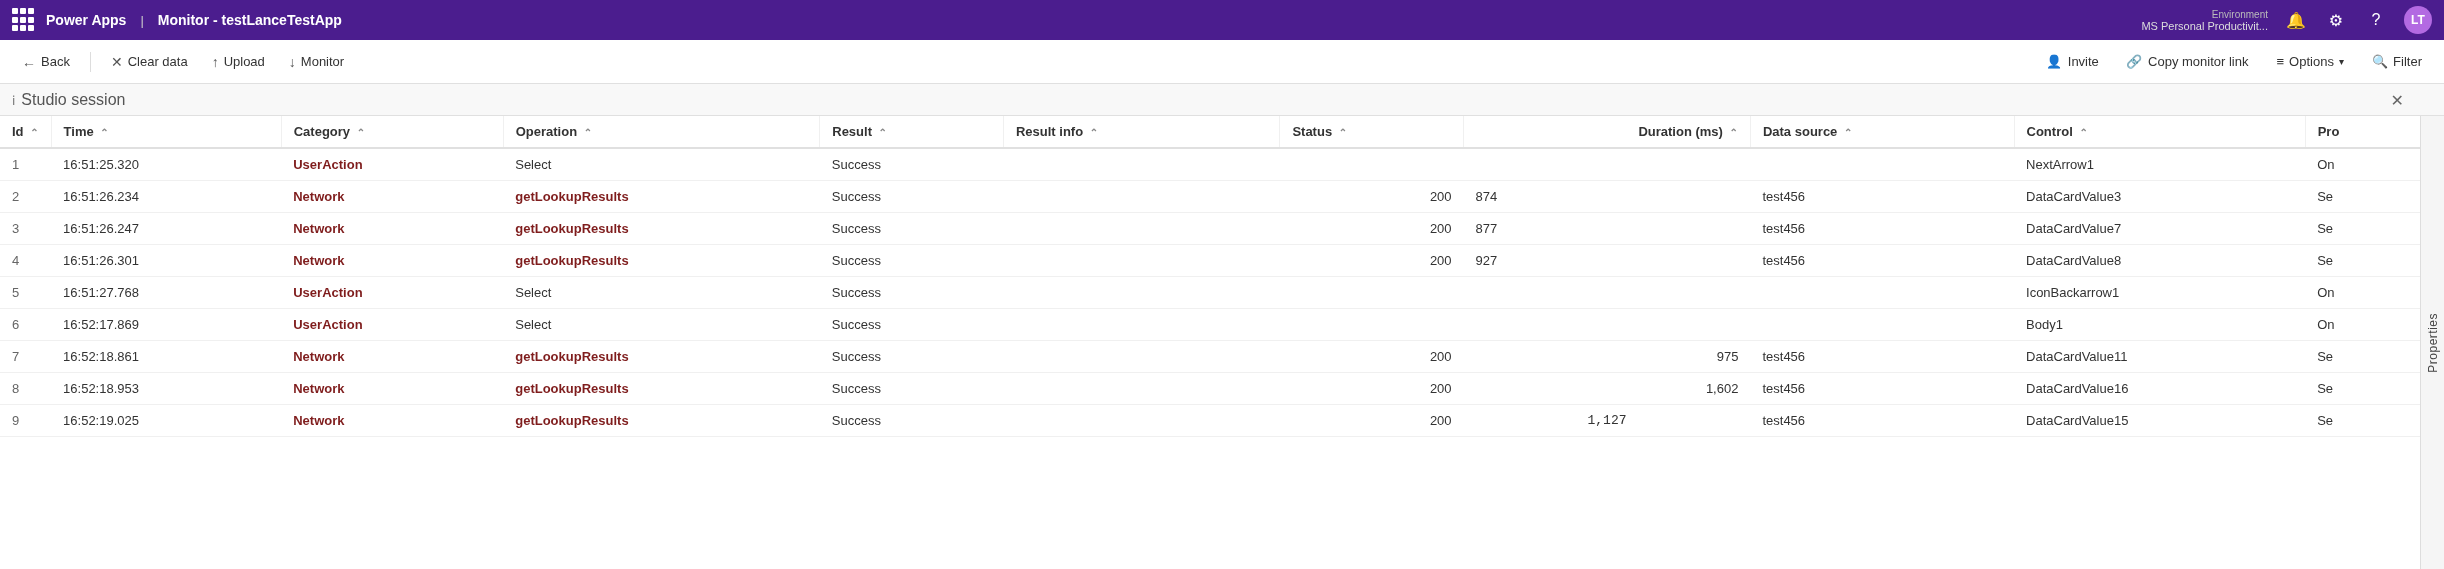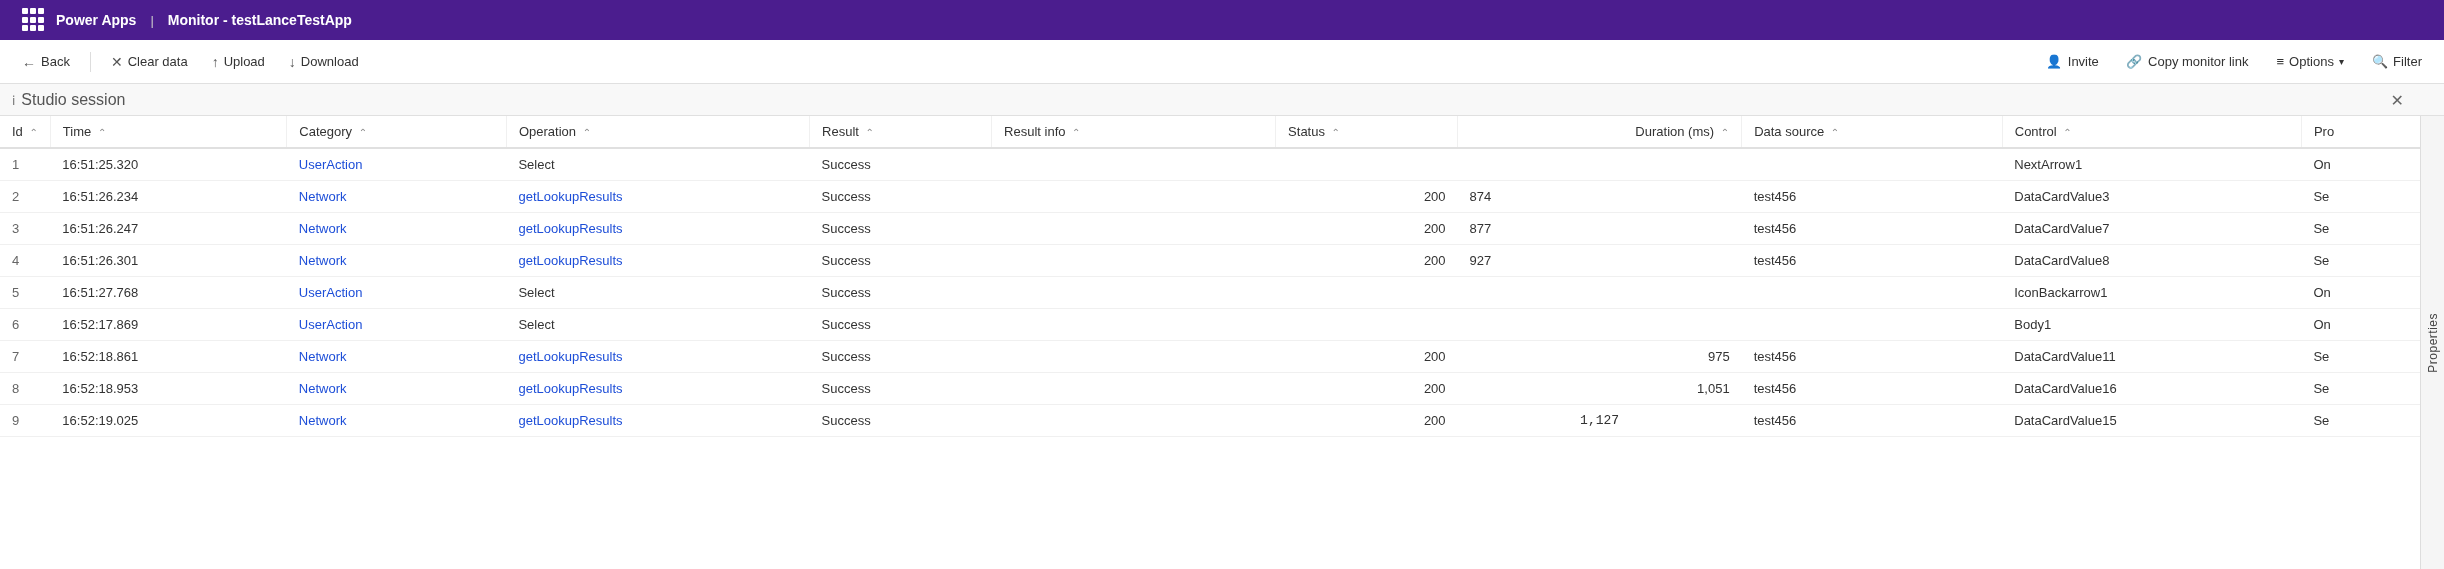--- a/index.html
+++ b/index.html
@@ -5,21 +5,21 @@
     * { box-sizing: border-box; margin: 0; padding: 0; }
     body { font-family: 'Segoe UI', sans-serif; font-size: 13px; background: #fff; overflow: hidden; }
 
     
     .top-bar {
       background: #4b1d8e;
       color: #fff;
       height: 40px;
       display: flex;
       align-items: center;
-      padding: 0 22px;
+      padding: 0 12px;
       gap: 10px;
     }
     .top-bar-waffle {
       width: 24px; height: 24px;
       display: grid; grid-template-columns: repeat(3,6px); gap: 2px;
       cursor: pointer;
     }
     .top-bar-waffle span { background: #fff; display: block; width: 6px; height: 6px; border-radius: 1px; }
     .top-bar-title { font-size: 14px; font-weight: 600; }
     .top-bar-sep { color: #ccc; margin: 0 4px; }
@@ -83,39 +83,39 @@
       border-collapse: collapse;
       font-size: 13px;
     }
     thead tr {
       background: #fff;
       border-bottom: 2px solid #e0e0e0;
     }
     thead th {
       text-align: left;
       padding: 8px 12px;
-      font-weight: 400;
+      font-weight: 700;
       color: #333;
       white-space: nowrap;
       border-right: 1px solid #f0f0f0;
       position: sticky; top: 0; background: #fff; z-index: 1;
       user-select: none;
       cursor: pointer;
     }
     thead th .sort-icon { color: #888; font-size: 10px; margin-left: 3px; }
     tbody tr {
       border-bottom: 1px solid #f0f0f0;
     }
     tbody td {
       padding: 8px 12px;
       white-space: nowrap;
       color: #333;
     }
     .td-id { width: 50px; color: #666; }
-    .td-link { color: #1d4ed8; cursor: pointer; text-decoration: none; }
+    .td-link { color: #7f1d1d; cursor: pointer; text-decoration: none; font-weight: bold; }
     .status-success { color: #333; }
 
     
     .properties-panel {
       position: fixed;
       right: 0;
       top: 116px;
       bottom: 0;
       width: 24px;
       background: #f5f5f5;
@@ -146,39 +146,49 @@
     <span></span>
       <span></span>
       <span></span>
     <span></span>
       <span></span>
       <span></span>
   </div>
   <span class="top-bar-title">Power Apps</span>
   <span class="top-bar-sep">|</span>
   <span class="top-bar-title">Monitor - testLanceTestApp</span>
+  <div class="top-bar-right">
+    <div class="top-bar-env">
+      <span class="env-label">Environment</span>
+      <span>MS Personal Productivit...</span>
+    </div>
+    <div class="top-bar-icon">🔔</div>
+    <div class="top-bar-icon">⚙</div>
+    <div class="top-bar-icon">?</div>
+    <div class="top-bar-avatar">LT</div>
+  </div>
 </div>
 
 <div class="toolbar">
   <button class="toolbar-btn">
     <span class="icon">←</span>
     <span>Back</span>
   </button>
   <div class="toolbar-sep"></div>
   <button class="toolbar-btn">
     <span class="icon">✕</span>
     <span>Clear data</span>
   </button>
   <button class="toolbar-btn">
     <span class="icon">↑</span>
     <span>Upload</span>
   </button>
   <button class="toolbar-btn">
     <span class="icon">↓</span>
-    <span>Download</span>
+    <span>Monitor</span>
   </button>
   <div class="toolbar-right">
     <button class="toolbar-right-btn">
       <span>👤</span>
       <span>Invite</span>
     </button>
     <button class="toolbar-right-btn">
       <span>🔗</span>
       <span>Copy monitor link</span>
     </button>
@@ -345,21 +355,21 @@
           <td>Se</td>
         </tr>
         <tr>
           <td class="td-id">8</td>
           <td>16:52:18.953</td>
           <td class="td-link">Network</td>
           <td class="td-link">getLookupResults</td>
           <td class="status-success">Success</td>
           <td></td>
           <td style="text-align: right;">200</td>
-          <td style="text-align: right;">1,051</td>
+          <td style="text-align: right;">1,602</td>
           <td>test456</td>
           <td>DataCardValue16</td>
           <td>Se</td>
         </tr>
         <tr>
           <td class="td-id">9</td>
           <td>16:52:19.025</td>
           <td class="td-link">Network</td>
           <td class="td-link">getLookupResults</td>
           <td class="status-success">Success</td>

